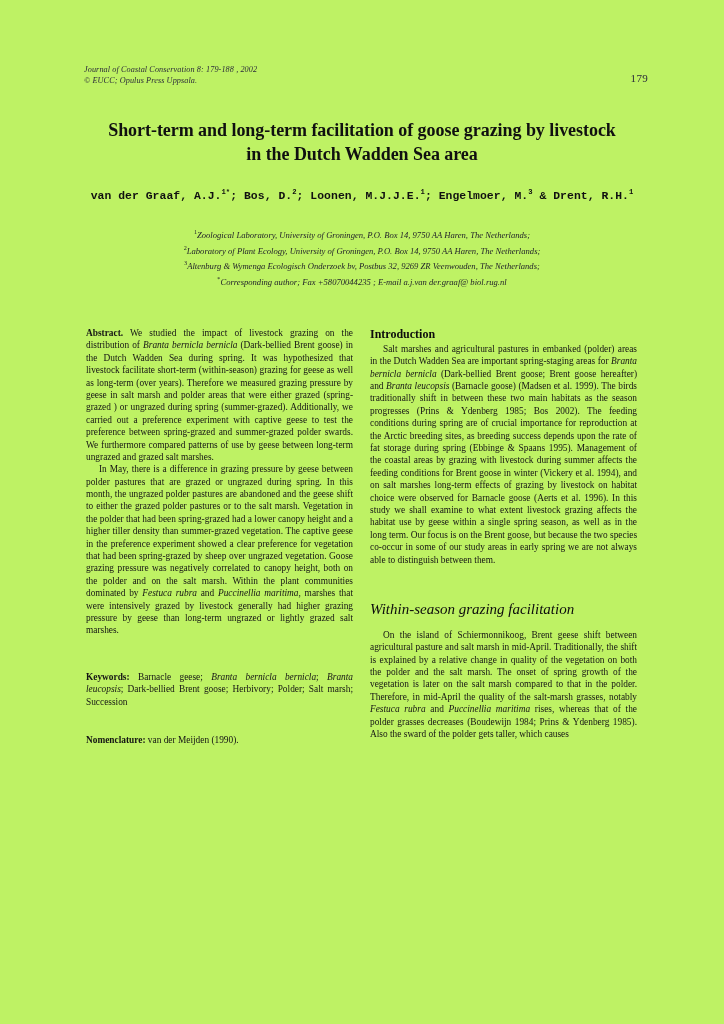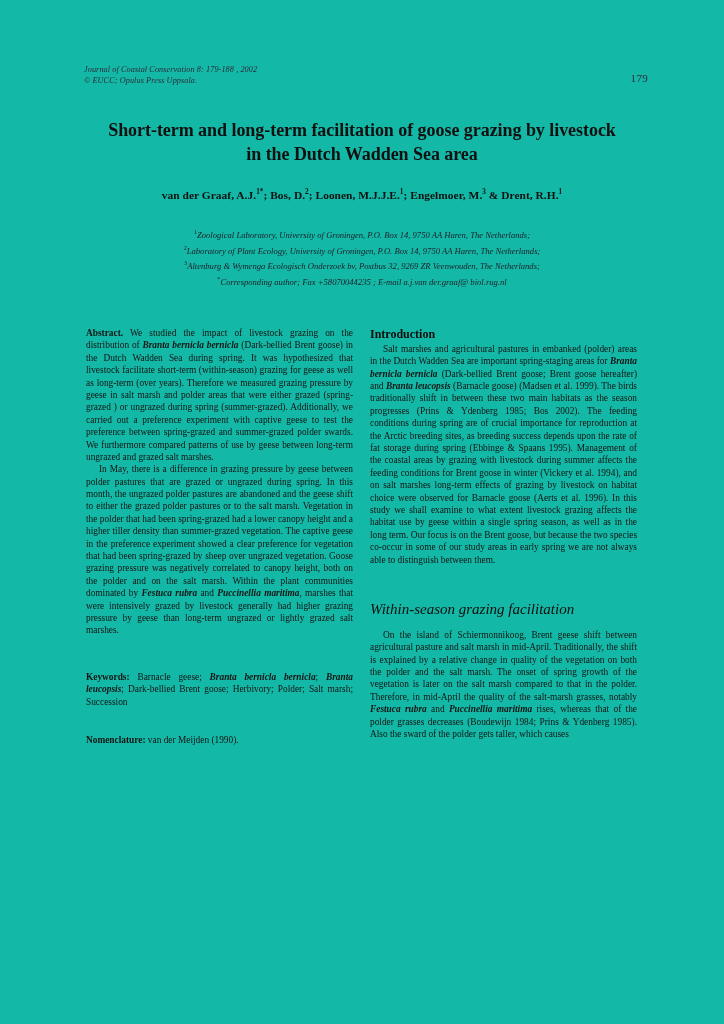--- a/index.html
+++ b/index.html
@@ -13,21 +13,21 @@
     font-family: "Liberation Serif", "DejaVu Serif", serif;
     color: #1c1c1c;
     position: relative;
     overflow: hidden;
   }
   .page {
     position: absolute;
     left: 0; top: 0;
     width: 724px;
     height: 1024px;
-    background: #14b8a6;
+    background: #bef264;
     box-sizing: border-box;
     padding: 0;
   }
   
   .journal-header {
     position: absolute;
     left: 84px;
     top: 64px;
     width: 420px;
     font-style: italic;
@@ -67,20 +67,21 @@
   .authors {
     position: absolute;
     left: 62px;
     top: 188px;
     width: 600px;
     text-align: center;
     font-weight: bold;
     font-size: 11.4px;
     color: #101010;
     letter-spacing: 0.05px;
+    font-family: Liberation Mono, monospace;
   }
   .authors sup { font-size: 7.2px; vertical-align: super; font-weight: bold; }
 
   
   .affiliations {
     position: absolute;
     left: 62px;
     top: 227px;
     width: 600px;
     text-align: center;
@@ -118,21 +119,21 @@
   .sub-head {
     font-style: italic;
     font-size: 15px;
     margin: 0;
     color: #0d0d0d;
   }
   .gap-s { height: 9px; }
   .gap-l { height: 26px; }
   .gap-xl { height: 34px; }
   .bold { font-weight: bold; }
-  .ital { font-style: italic; font-weight: bold; }
+  .ital { font-style: italic; }
 </style>
 </head>
 <body>
 
 <div class="page">
 
   <div class="journal-header">
     <div>Journal of Coastal Conservation 8: 179-188 , 2002</div>
     <div>© EUCC; Opulus Press Uppsala.</div>
   </div>

